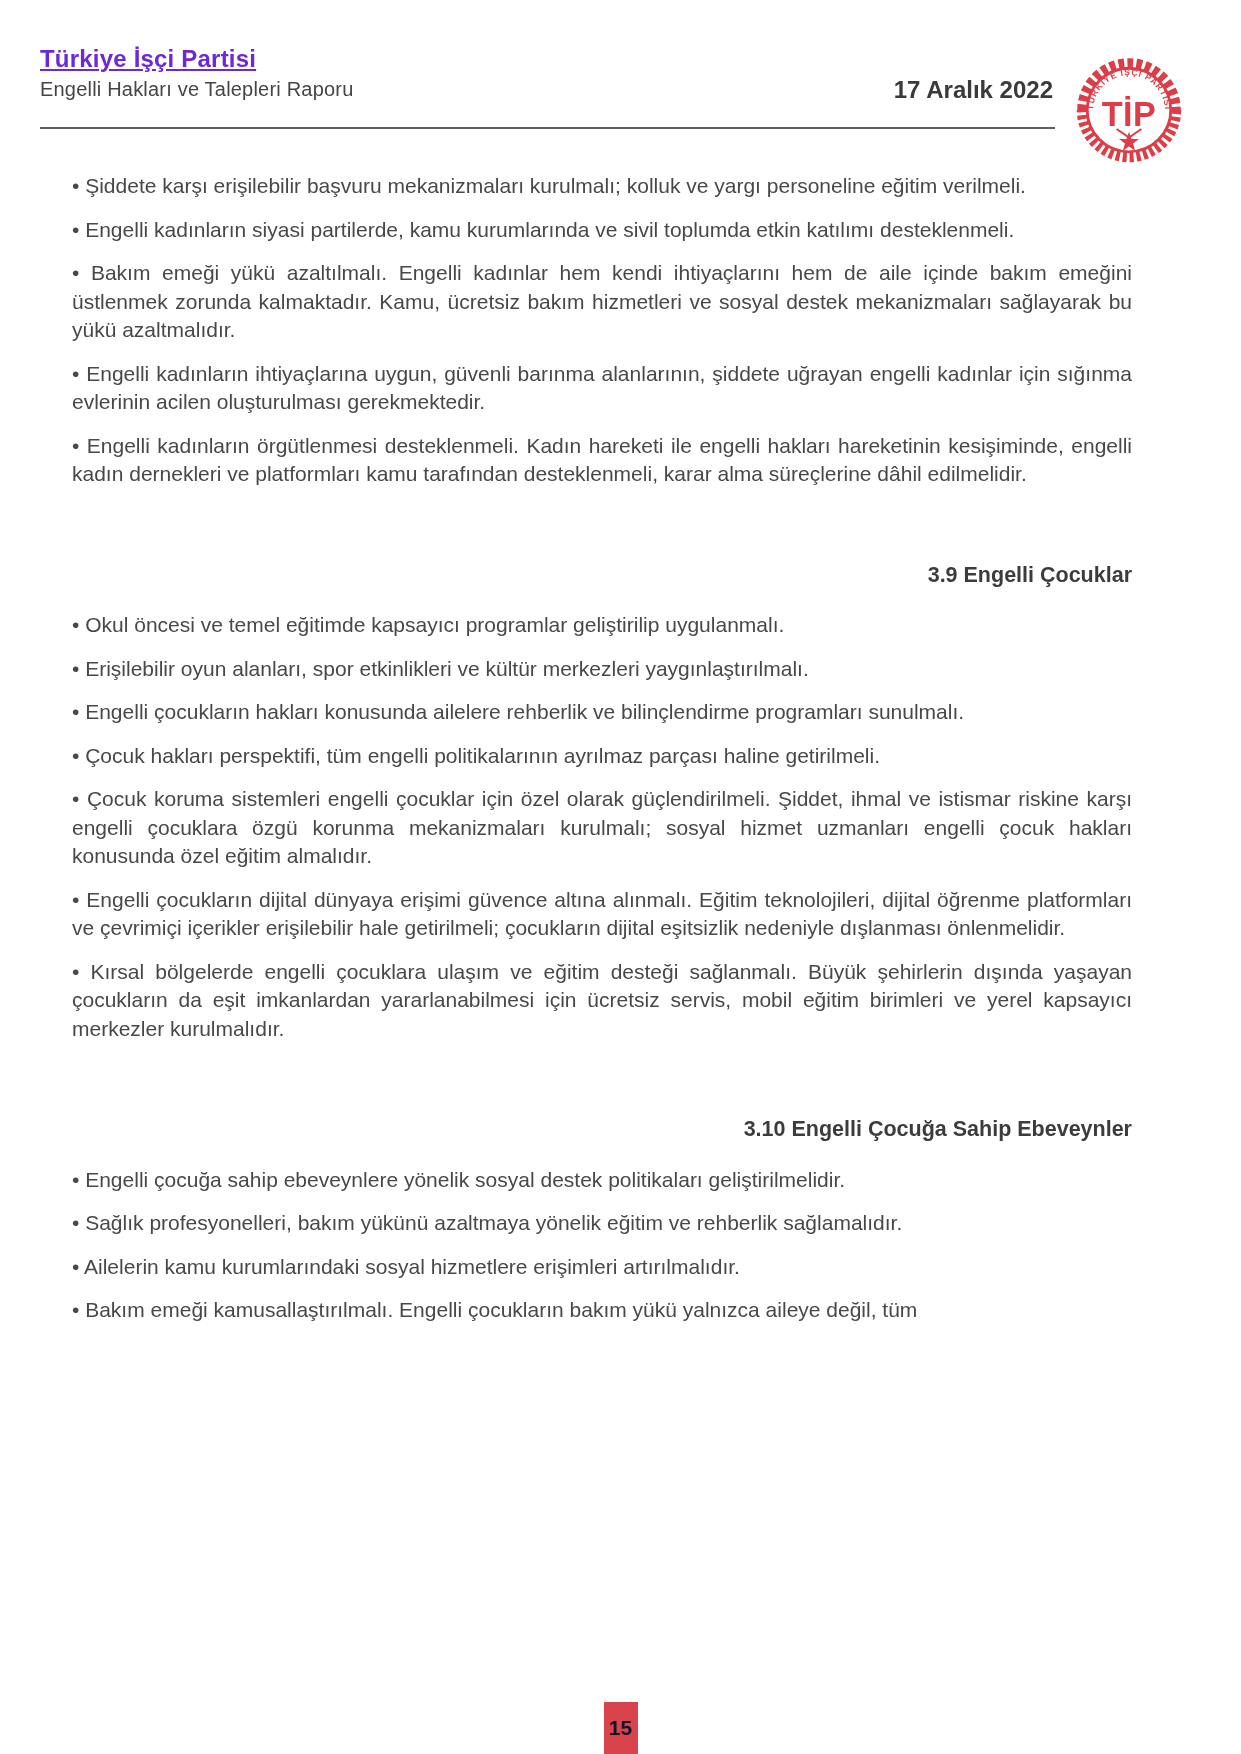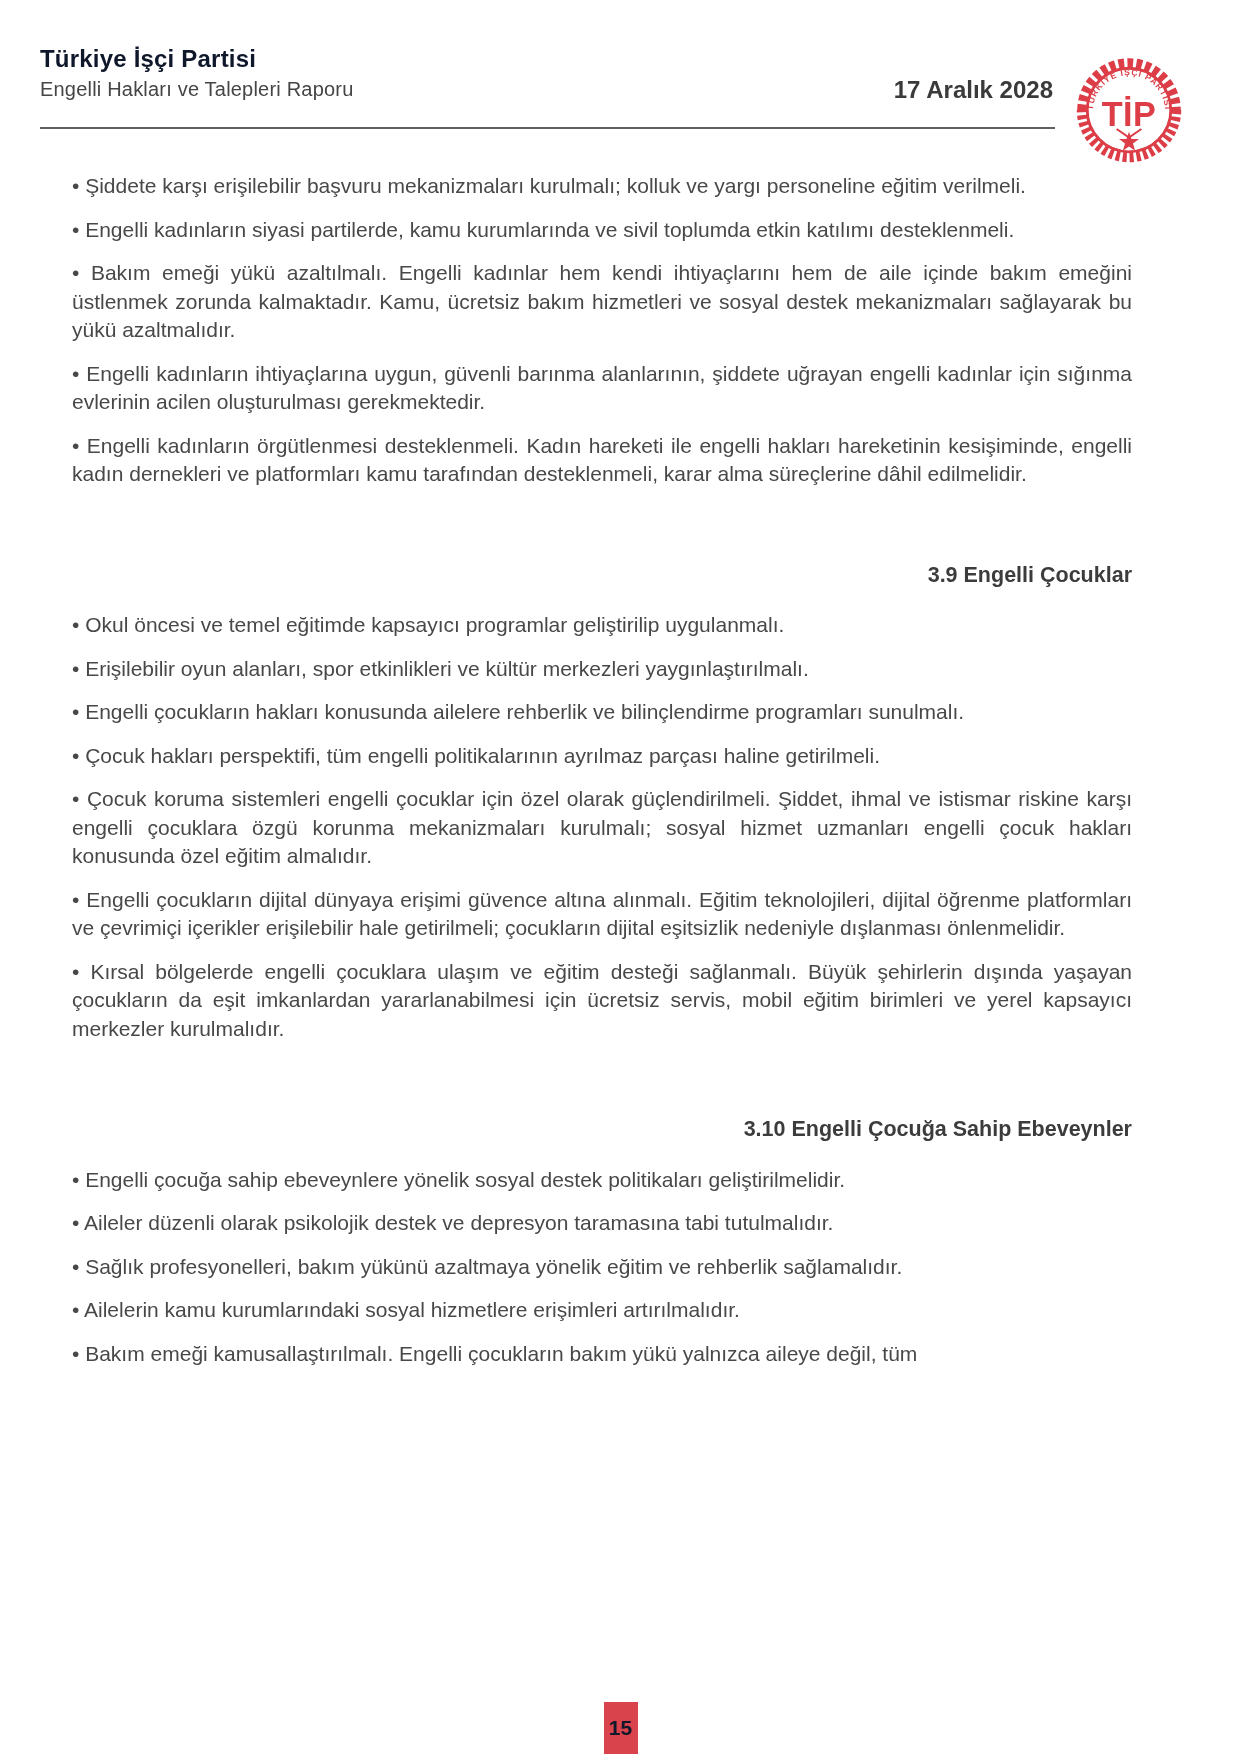--- a/index.html
+++ b/index.html
@@ -8,22 +8,22 @@
     width:1241px; height:1754px;
     margin:0 auto;
     background:#ffffff;
     overflow:hidden;
     font-family:"Liberation Sans", sans-serif;
   }
 
   
   .header-block { position:absolute; left:40px; top:44px; }
   .header-org {
-    font-size:24px; font-weight:bold; color:#0f172a;
-    line-height:30px; letter-spacing:0.2px;
+    font-size:24px; font-weight:bold; color:#6d28d9;
+    line-height:30px; letter-spacing:0.2px;text-decoration:underline;
   }
   .header-sub {
     font-size:20px; font-weight:400; color:#454545;
     line-height:31px; letter-spacing:0.2px;
   }
   .header-date {
     position:absolute; top:76px; right:188px;
     font-size:24px; font-weight:bold; color:#3a3a3a;
   }
   .header-rule {
@@ -57,21 +57,21 @@
 </head>
 <body>
 
 <div class="page">
 
   <div class="header-block">
     <div class="header-org">Türkiye İşçi Partisi</div>
     <div class="header-sub">Engelli Hakları ve Talepleri Raporu</div>
   </div>
 
-  <div class="header-date">17 Aralık 2028</div>
+  <div class="header-date">17 Aralık 2022</div>
 
   <div class="header-rule"></div>
 
   <div class="logo-wrap">
     <svg viewBox="0 0 120 120" width="114" height="120" xmlns="http://www.w3.org/2000/svg">
 
       <path d="M 11,60 A 49,49 0 1 1 109,60" fill="none" stroke="#dc3d47" stroke-width="11" stroke-dasharray="6 3.4"></path>
 
       <path d="M 109,60 A 49,49 0 0 1 11,60" fill="none" stroke="#dc3d47" stroke-width="12" stroke-dasharray="4.2 3"></path>
 
@@ -104,21 +104,20 @@
     <p class="para">• Okul öncesi ve temel eğitimde kapsayıcı programlar geliştirilip uygulanmalı.</p>
     <p class="para">• Erişilebilir oyun alanları, spor etkinlikleri ve kültür merkezleri yaygınlaştırılmalı.</p>
     <p class="para">• Engelli çocukların hakları konusunda ailelere rehberlik ve bilinçlendirme programları sunulmalı.</p>
     <p class="para">• Çocuk hakları perspektifi, tüm engelli politikalarının ayrılmaz parçası haline getirilmeli.</p>
     <p class="para">• Çocuk koruma sistemleri engelli çocuklar için özel olarak güçlendirilmeli. Şiddet, ihmal ve istismar riskine karşı engelli çocuklara özgü korunma mekanizmaları kurulmalı; sosyal hizmet uzmanları engelli çocuk hakları konusunda özel eğitim almalıdır.</p>
     <p class="para">• Engelli çocukların dijital dünyaya erişimi güvence altına alınmalı. Eğitim teknolojileri, dijital öğrenme platformları ve çevrimiçi içerikler erişilebilir hale getirilmeli; çocukların dijital eşitsizlik nedeniyle dışlanması önlenmelidir.</p>
     <p class="para">• Kırsal bölgelerde engelli çocuklara ulaşım ve eğitim desteği sağlanmalı. Büyük şehirlerin dışında yaşayan çocukların da eşit imkanlardan yararlanabilmesi için ücretsiz servis, mobil eğitim birimleri ve yerel kapsayıcı merkezler kurulmalıdır.</p>
 
     <h3 class="section-heading">3.10 Engelli Çocuğa Sahip Ebeveynler</h3>
     <p class="para">• Engelli çocuğa sahip ebeveynlere yönelik sosyal destek politikaları geliştirilmelidir.</p>
-    <p class="para">• Aileler düzenli olarak psikolojik destek ve depresyon taramasına tabi tutulmalıdır.</p>
     <p class="para">• Sağlık profesyonelleri, bakım yükünü azaltmaya yönelik eğitim ve rehberlik sağlamalıdır.</p>
     <p class="para">• Ailelerin kamu kurumlarındaki sosyal hizmetlere erişimleri artırılmalıdır.</p>
     <p class="para">• Bakım emeği kamusallaştırılmalı. Engelli çocukların bakım yükü yalnızca aileye değil, tüm</p>
 
   </div>
 
   <div class="page-badge">15</div>
 
 </div>
 

